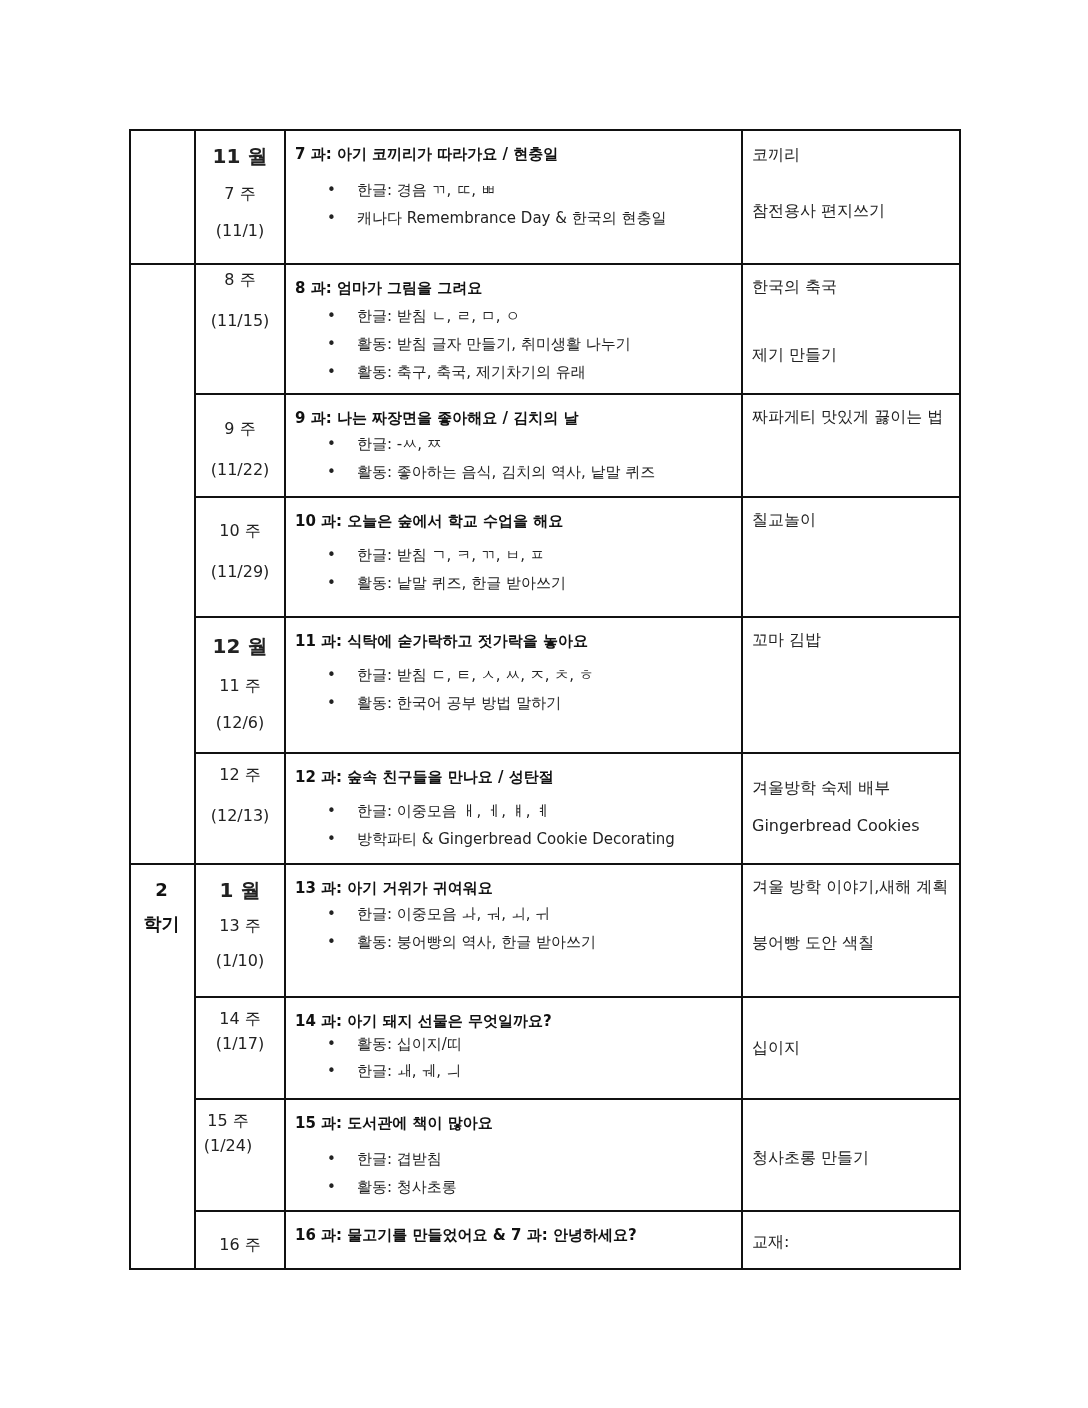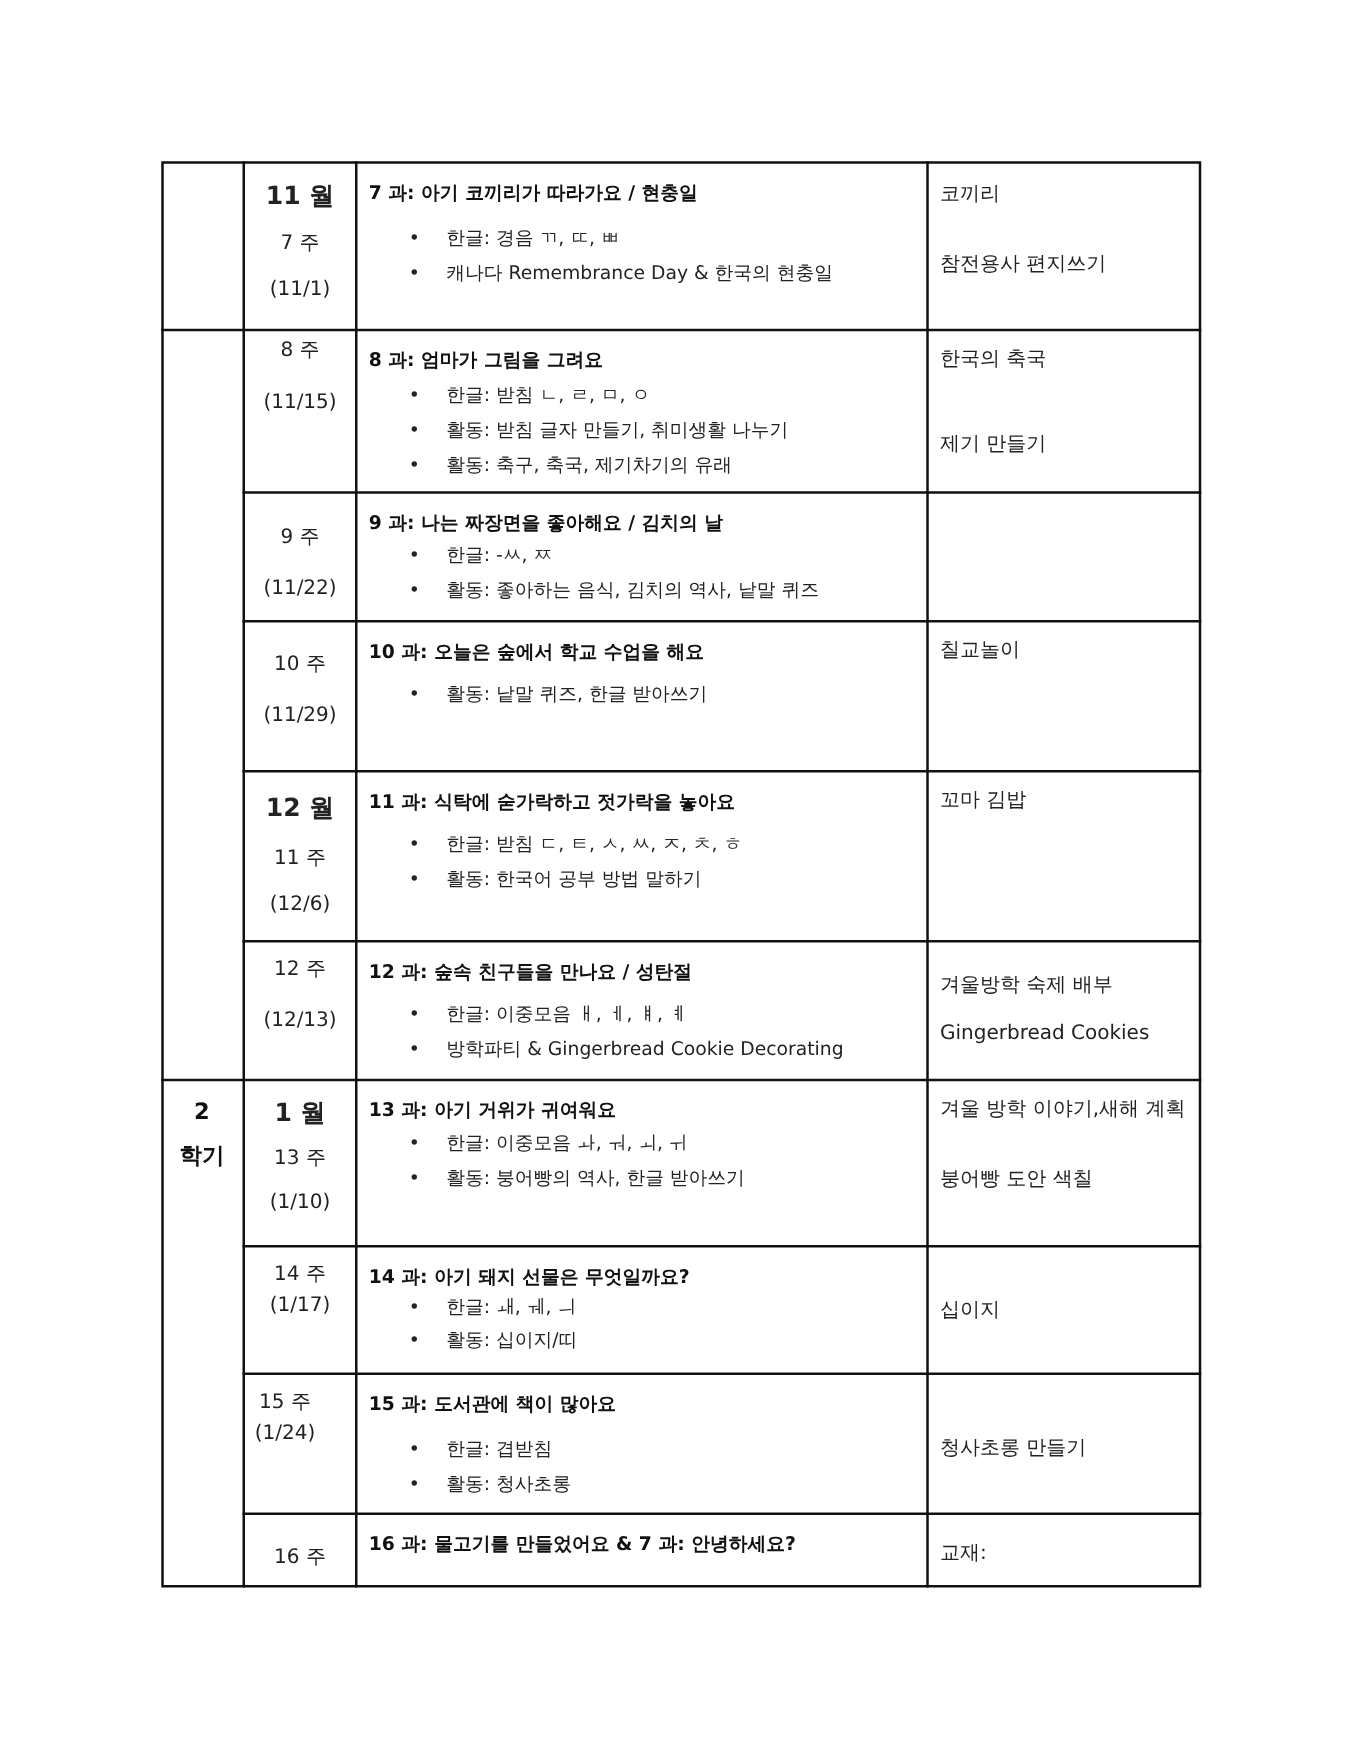--- a/index.html
+++ b/index.html
@@ -86,28 +86,32 @@
     <span class="wk">9 주</span>
     <span class="dt" style="margin-top:20px">(11/22)</span>
   </div>
   <div class="cell lesson" style="left:157px;top:270px;width:455px">
     <span class="title">9 과: 나는 짜장면을 좋아해요 / 김치의 날</span>
     <ul style="margin-top:2px">
       <li style="line-height:28px">한글: -ㅆ, ㅉ</li>
       <li style="line-height:28px">활동: 좋아하는 음식, 김치의 역사, 낱말 퀴즈</li>
     </ul>
   </div>
+  <div class="cell act" style="left:614px;top:266px;width:218px;height:100px">
+    <span style="top:12px">짜파게티 맛있게 끓이는 법</span>
+  </div>
 
   <div class="cell week" style="left:67px;top:392px;width:88px">
     <span class="wk">10 주</span>
     <span class="dt" style="margin-top:20px">(11/29)</span>
   </div>
   <div class="cell lesson" style="left:157px;top:373px;width:455px">
     <span class="title">10 과: 오늘은 숲에서 학교 수업을 해요</span>
     <ul style="margin-top:10px">
+      <li style="line-height:28px">한글: 받침 ㄱ, ㅋ, ㄲ, ㅂ, ㅍ</li>
       <li style="line-height:28px">활동: 낱말 퀴즈, 한글 받아쓰기</li>
     </ul>
   </div>
   <div class="cell act" style="left:614px;top:369px;width:262px;height:117px">
     <span style="top:12px">칠교놀이</span>
   </div>
 
   <div class="cell week" style="left:67px;top:504px;width:88px">
     <span class="month">12 월</span>
     <span class="wk" style="margin-top:16px">11 주</span>
@@ -157,22 +161,22 @@
     <span style="top:68px">붕어빵 도안 색칠</span>
   </div>
 
   <div class="cell week" style="left:67px;top:880px;width:88px">
     <span class="wk">14 주</span>
     <span class="dt" style="margin-top:4px">(1/17)</span>
   </div>
   <div class="cell lesson" style="left:157px;top:873px;width:455px">
     <span class="title">14 과: 아기 돼지 선물은 무엇일까요?</span>
     <ul style="margin-top:0px">
+      <li style="line-height:26px">활동: 십이지/띠</li>
       <li style="line-height:28px">한글: ㅙ, ㅞ, ㅢ</li>
-      <li style="line-height:26px">활동: 십이지/띠</li>
     </ul>
   </div>
   <div class="cell act" style="left:614px;top:869px;width:218px;height:100px">
     <span style="top:40px">십이지</span>
   </div>
 
   <div class="cell week" style="left:67px;top:982px;width:64px">
     <span class="wk">15 주</span>
     <span class="dt" style="margin-top:4px">(1/24)</span>
   </div>

